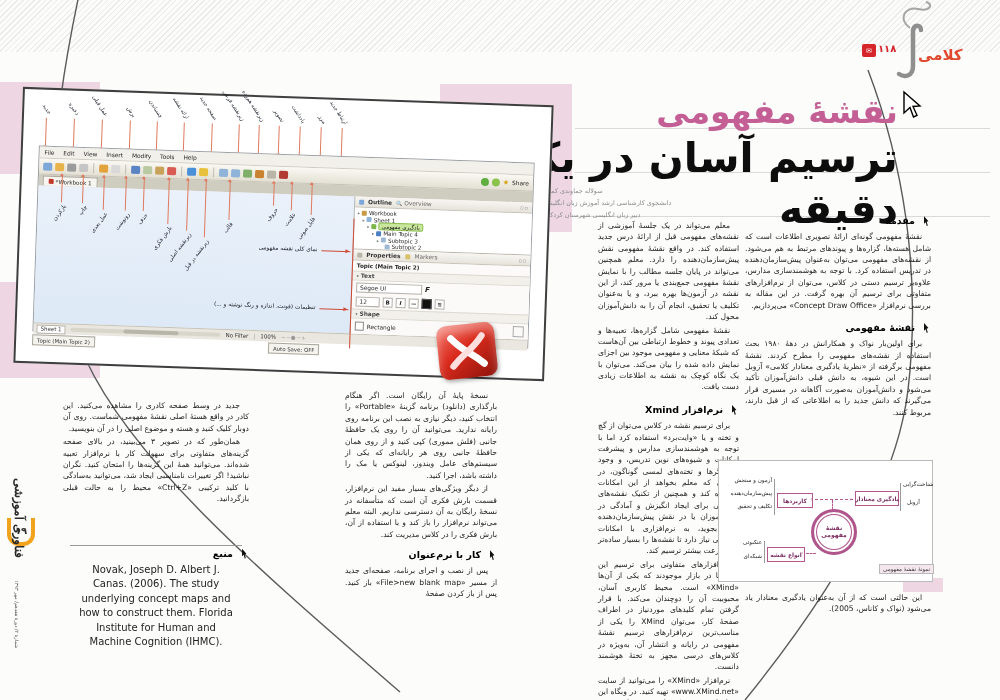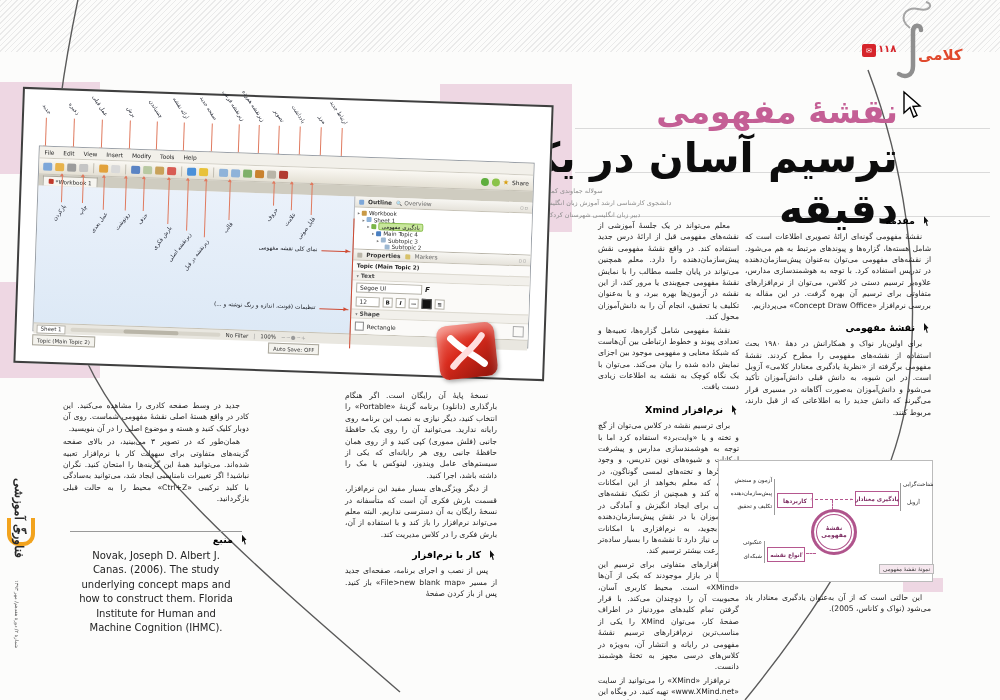--- a/index.html
+++ b/index.html
@@ -414,29 +414,29 @@
       <path d="M14,13 C26,28 32,28 45,41" fill="none" stroke="#ffffff" stroke-width="7" stroke-linecap="round"></path>
       <path d="M45,13 C33,28 26,28 14,41" fill="none" stroke="#ffdede" stroke-width="6.5" stroke-linecap="round"></path>
     </svg>
   </div>
 
   <div class="abs col" style="left:345px;top:390px;width:152px;z-index:2;">
     <p>نسخهٔ پایهٔ آن رایگان است. اگر هنگام بارگذاری (دانلود) برنامه گزینهٔ «Portable» را انتخاب کنید، دیگر نیازی به نصب این برنامه روی رایانه ندارید. می‌توانید آن را روی یک حافظهٔ جانبی (فلش مموری) کپی کنید و از روی همان حافظهٔ جانبی روی هر رایانه‌ای که یکی از سیستم‌های عامل ویندوز، لینوکس یا مک را داشته باشد، اجرا کنید.</p>
     <p>از دیگر ویژگی‌های بسیار مفید این نرم‌افزار، قسمت بارش فکری آن است که متأسفانه در نسخهٔ رایگان به آن دسترسی نداریم. البته معلم می‌تواند نرم‌افزار را باز کند و با استفاده از آن، بارش فکری را در کلاس مدیریت کند.</p>
     <div class="head" style="margin-top:8px;">
       <span class="cur"></span>
-      <span>کار با نرم‌افزار</span>
+      <span>کار با نرم‌عنوان</span>
     </div>
     <p>پس از نصب و اجرای برنامه، صفحه‌ای جدید از مسیر «File&gt;new blank map» باز کنید. پس از باز کردن صفحهٔ</p>
   </div>
 
   <div class="abs col" style="left:63px;top:400px;width:186px;z-index:2;">
     <p>جدید در وسط صفحه کادری را مشاهده می‌کنید. این کادر در واقع هستهٔ اصلی نقشهٔ مفهومی شماست. روی آن دوبار کلیک کنید و هسته و موضوع اصلی را در آن بنویسید.</p>
     <p>همان‌طور که در تصویر ۳ می‌بینید، در بالای صفحه گزینه‌های متفاوتی برای سهولت کار با نرم‌افزار تعبیه شده‌اند. می‌توانید همهٔ این گزینه‌ها را امتحان کنید. نگران نباشید! اگر تغییرات نامناسبی ایجاد شد، می‌توانید به‌سادگی با کلید ترکیبی «Ctrl+Z» محیط را به حالت قبلی بازگردانید.</p>
-    <div style="margin-top:26px;">
+    <div style="margin-top:40px;">
       <div style="border-top:1px solid #999;width:92%;margin:0 auto 1px auto;"></div>
       <div class="head" style="margin:0 0 2px 0;">
         <span class="cur"></span>
         <span>منبع</span>
       </div>
       <div class="src-cite" style="width:88%;margin:0 auto;">Novak, Joseph D. Albert J. Canas. (2006). The study underlying concept maps and how to construct them. Florida Institute for Human and Machine Cognition (IHMC).</div>
     </div>
   </div>
 
   <div class="vtext" style="left:26px;top:478px;font-size:12px;font-weight:bold;color:#2a2a2a;z-index:2;font-family:'DejaVu Serif',serif;">فناوری آموزشی</div>

